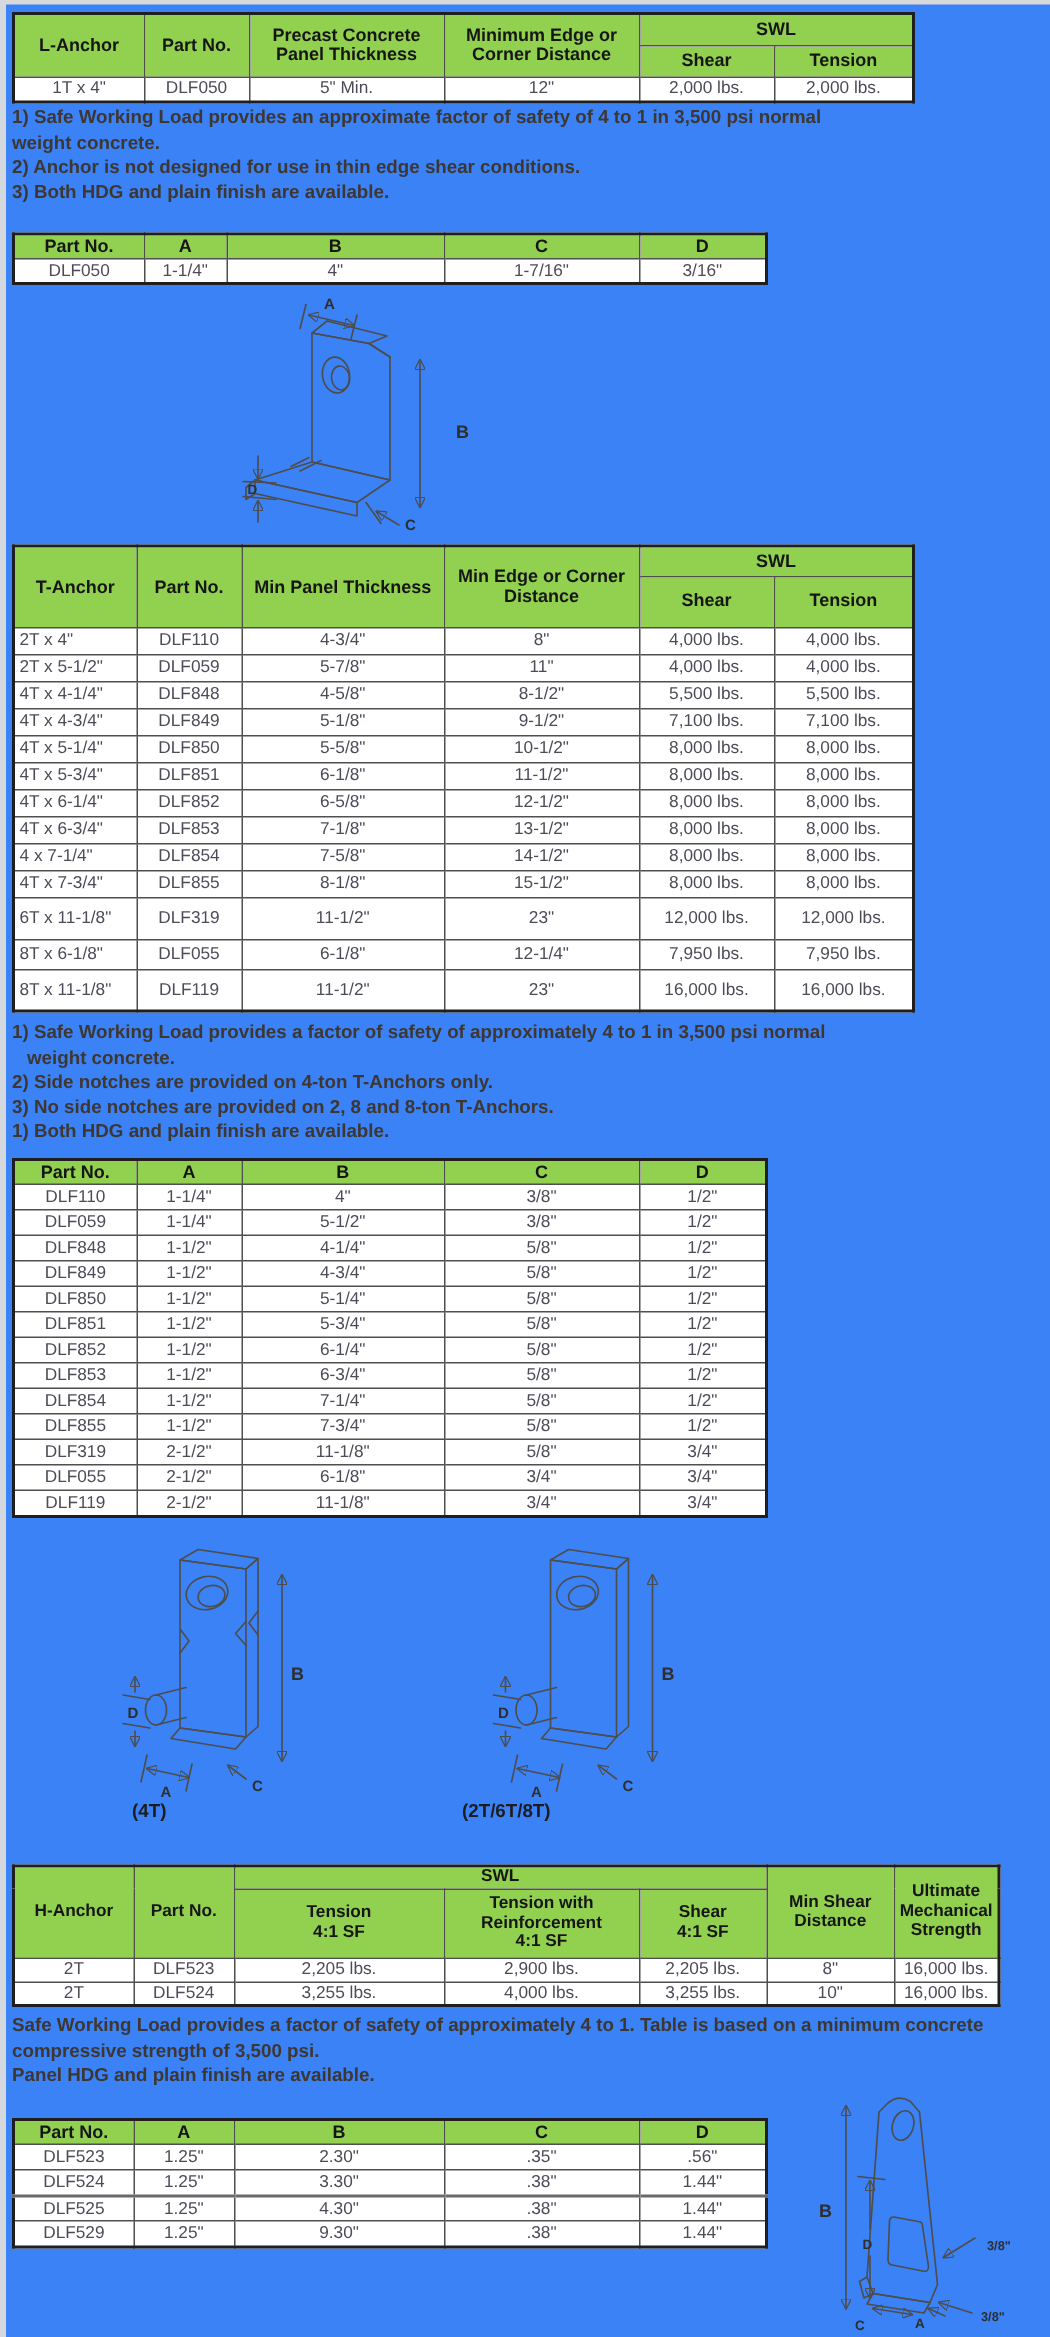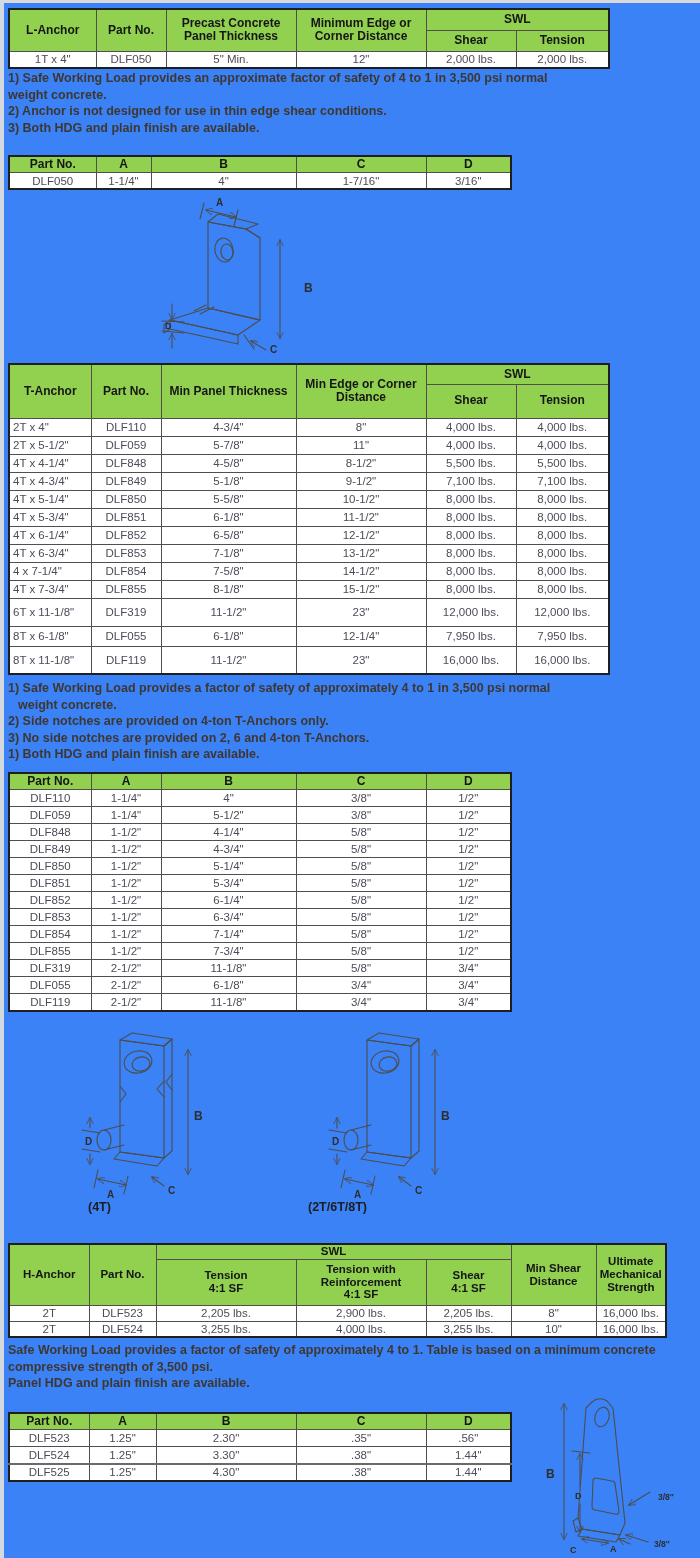--- a/index.html
+++ b/index.html
@@ -304,21 +304,21 @@
           <td>16,000 lbs.</td>
           <td>16,000 lbs.</td>
         </tr>
       </tbody>
   </table>
 
   <div class="notes notes-t">
     <div>1) Safe Working Load provides a factor of safety of approximately 4 to 1 in 3,500 psi normal</div>
     <div class="indent">weight concrete.</div>
     <div>2) Side notches are provided on 4-ton T-Anchors only.</div>
-    <div>3) No side notches are provided on 2, 6 and 4-ton T-Anchors.</div>
+    <div>3) No side notches are provided on 2, 8 and 8-ton T-Anchors.</div>
     <div>1) Both HDG and plain finish are available.</div>
   </div>
 
   <table class="tbl-tdims">
     <colgroup>
         <col style="width:82px">
         <col style="width:70px">
         <col style="width:135px">
         <col style="width:130px">
         <col style="width:85px">
@@ -592,20 +592,27 @@
           <td>.38"</td>
           <td>1.44"</td>
         </tr>
         <tr>
           <td>DLF525</td>
           <td>1.25"</td>
           <td>4.30"</td>
           <td>.38"</td>
           <td>1.44"</td>
         </tr>
+        <tr>
+          <td>DLF529</td>
+          <td>1.25"</td>
+          <td>9.30"</td>
+          <td>.38"</td>
+          <td>1.44"</td>
+        </tr>
       </tbody>
   </table>
 
   <svg class="fig" style="left:512px;top:1392px" width="188" height="166" viewBox="0 0 188 166">
     <defs>
       <marker id="arH" viewBox="0 0 10 10" refX="9" refY="5" markerWidth="6.5" markerHeight="6.5" orient="auto-start-reverse">
         <path d="M0,0 L10,5 L0,10 Z" fill="#4d4d4d" stroke="none"></path>
       </marker>
     </defs>
     <g>

